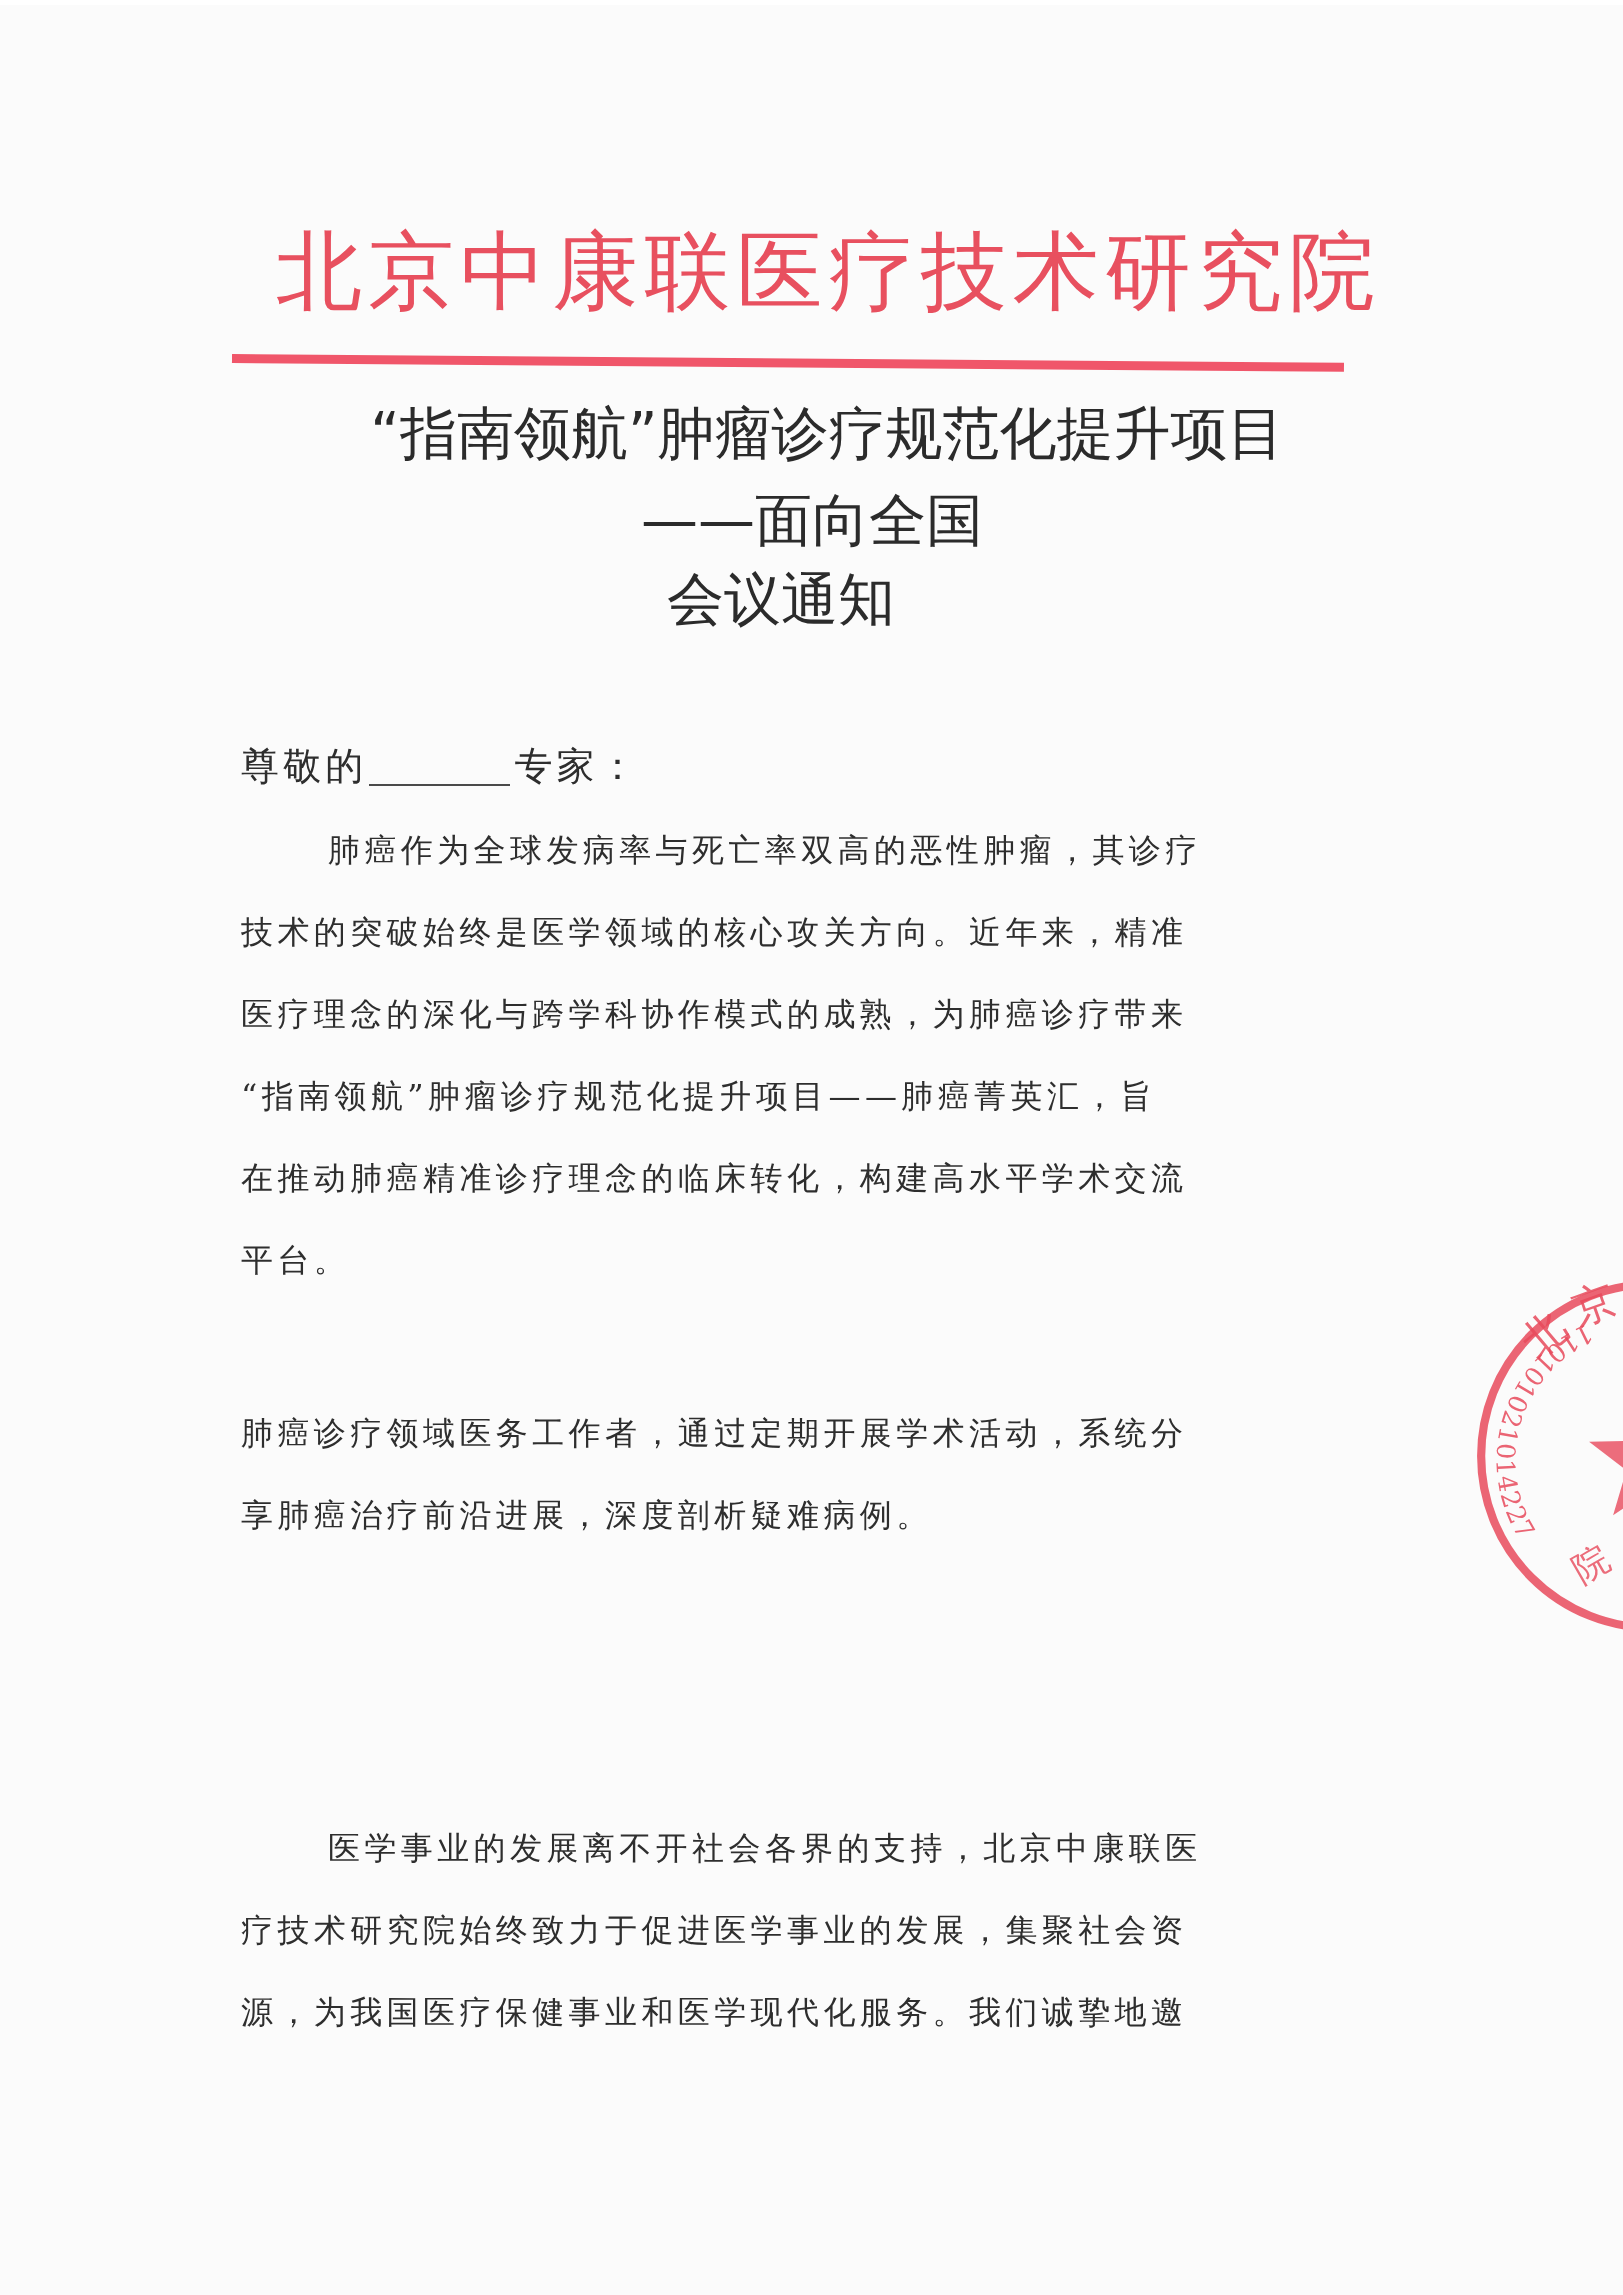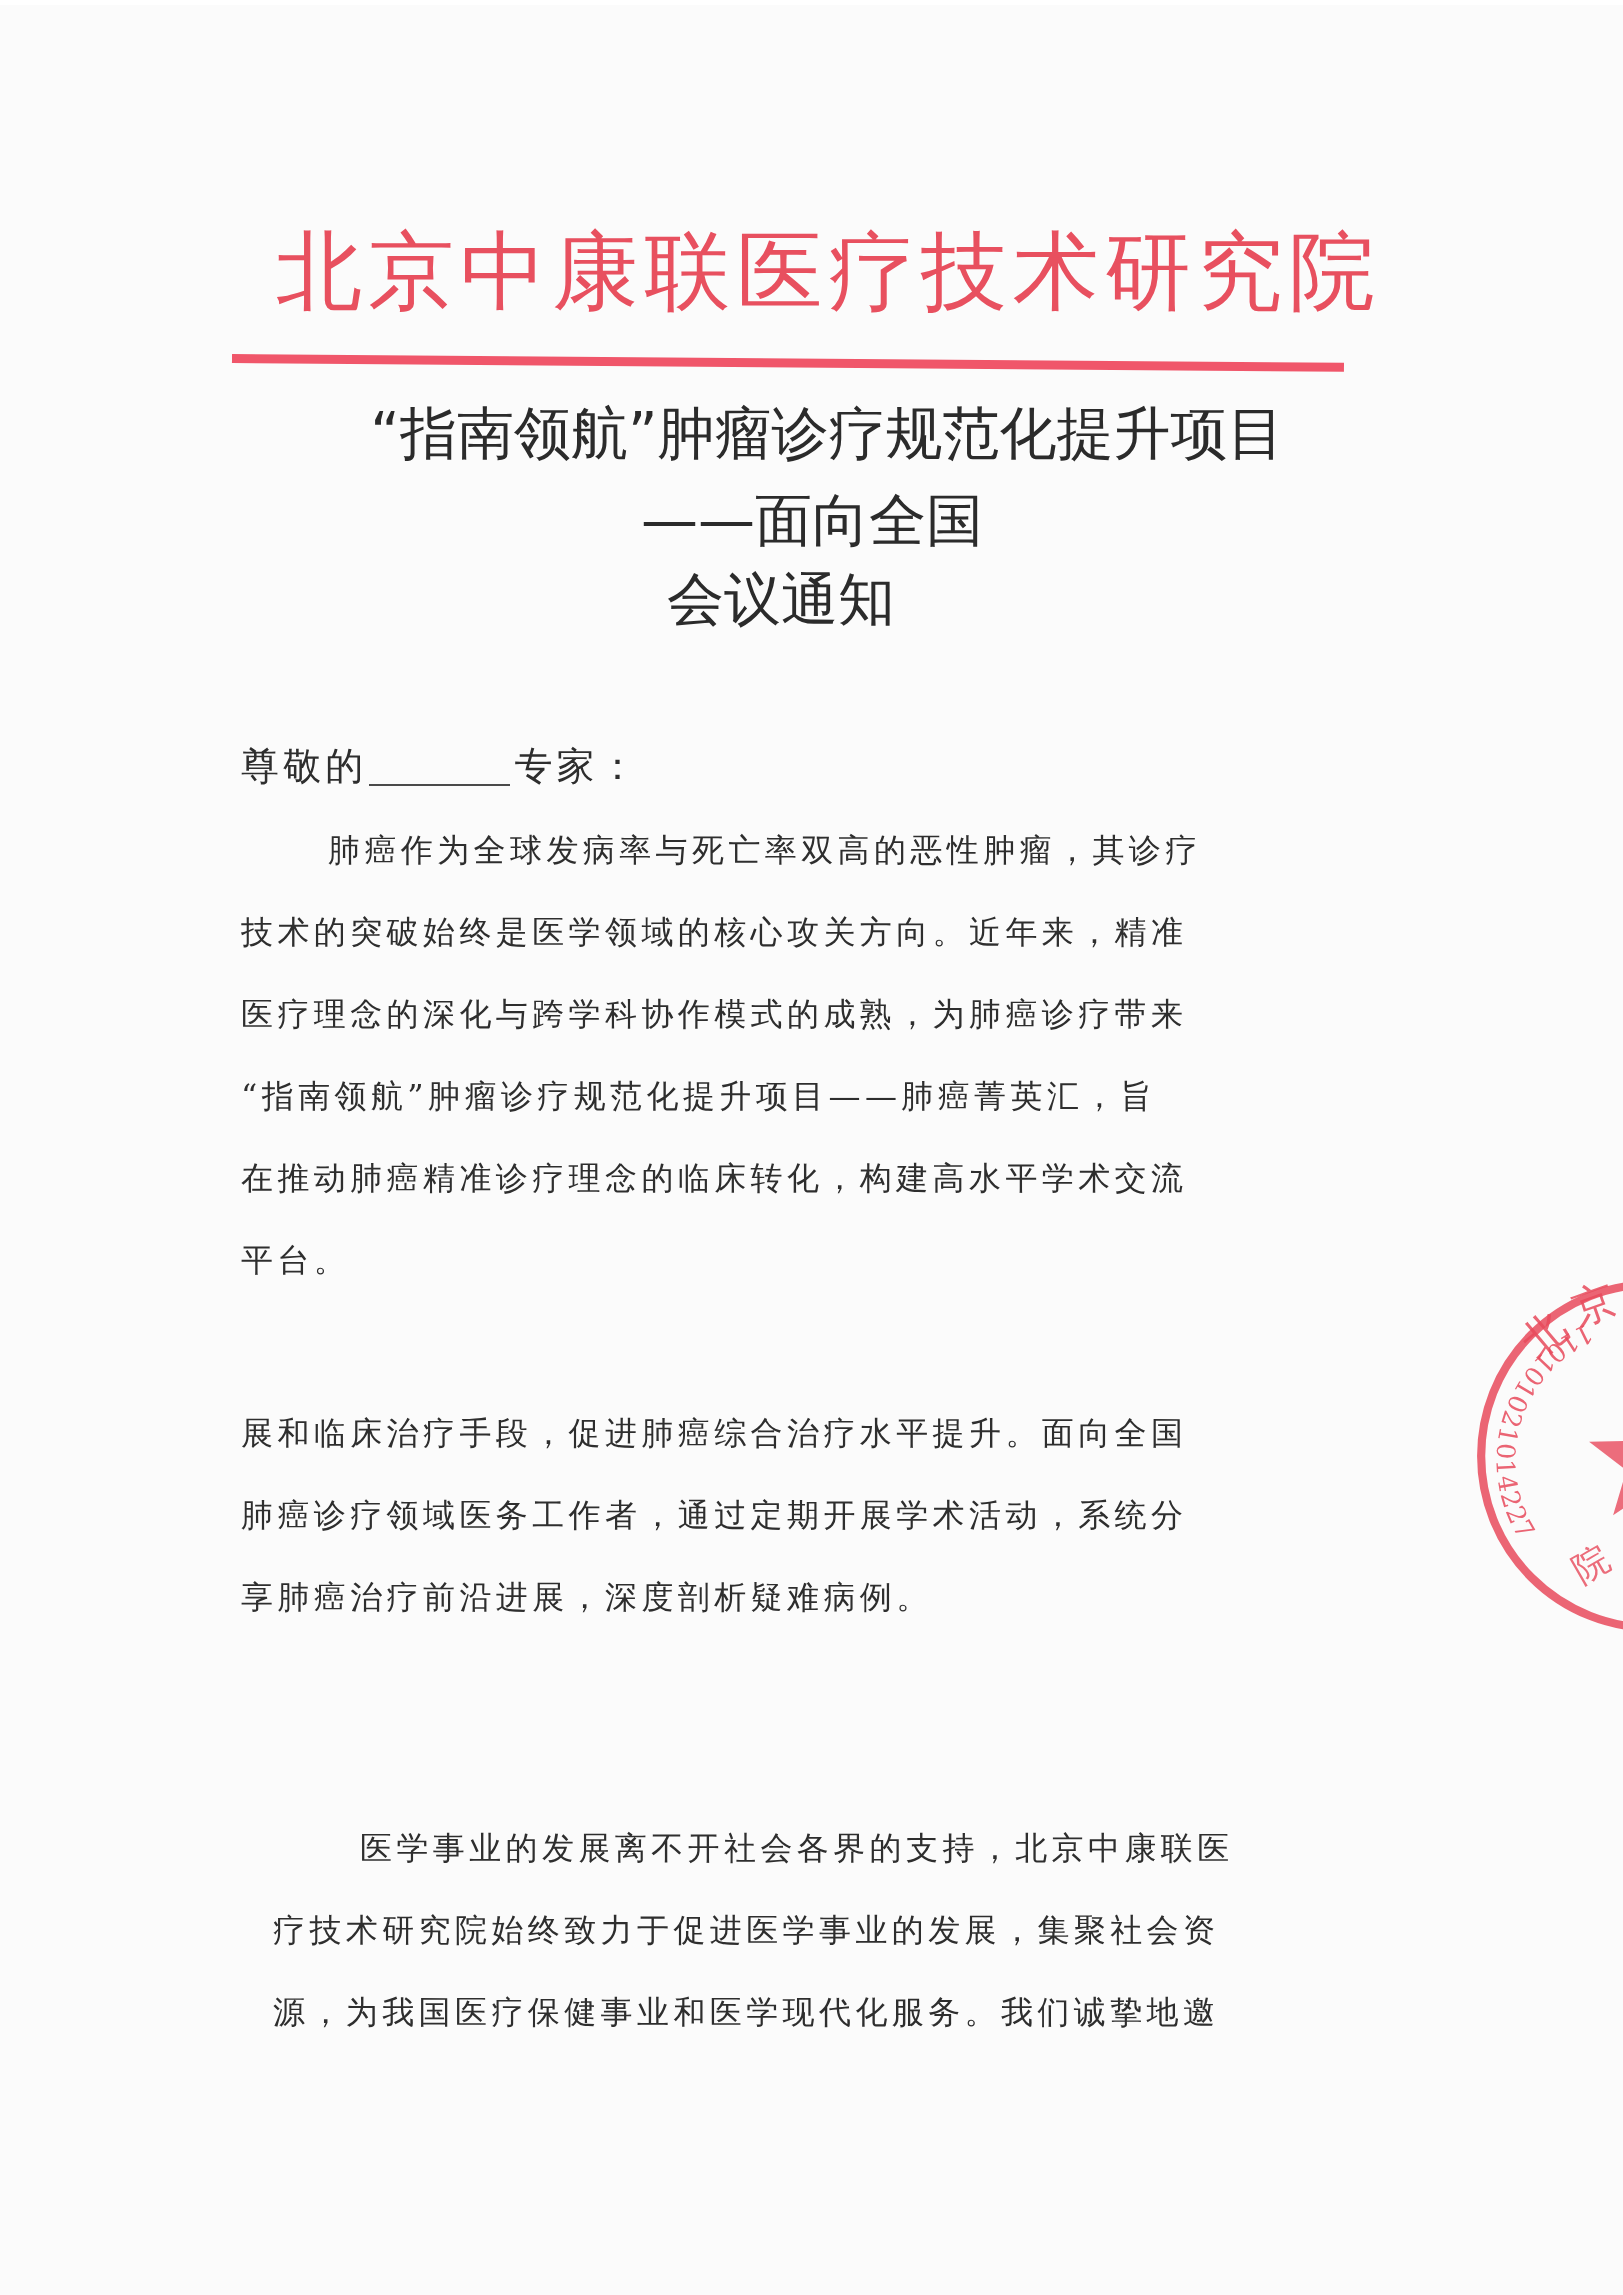--- a/index.html
+++ b/index.html
@@ -96,21 +96,21 @@
     margin: 0 4.1px 0 2px;
   }
   .line {
     display: block;
     white-space: nowrap;
     height: 82px;
   }
   .indent { padding-left: 87px; }
   .p1 { top: 809px; }
   .p2 { top: 1392px; }
-  .p3 { top: 1807px; margin-left: 32px; }
+  .p3 { top: 1807px; }
 
   .stamp {
     position: absolute;
     left: 1474px;
     top: 1277px;
     width: 358px;
     height: 358px;
     pointer-events: none;
   }
 </style>
@@ -135,21 +135,20 @@
   <div class="body-text p1">
     <span class="line indent">肺癌作为全球发病率与死亡率双高的恶性肿瘤，其诊疗</span>
     <span class="line">技术的突破始终是医学领域的核心攻关方向。近年来，精准</span>
     <span class="line">医疗理念的深化与跨学科协作模式的成熟，为肺癌诊疗带来</span>
     <span class="line">“指南领航”肿瘤诊疗规范化提升项目——肺癌菁英汇，旨</span>
     <span class="line">在推动肺癌精准诊疗理念的临床转化，构建高水平学术交流</span>
     <span class="line">平台。</span>
   </div>
 
   <div class="body-text p2">
-    <span class="line">展和临床治疗手段，促进肺癌综合治疗水平提升。面向全国</span>
     <span class="line">肺癌诊疗领域医务工作者，通过定期开展学术活动，系统分</span>
     <span class="line">享肺癌治疗前沿进展，深度剖析疑难病例。</span>
   </div>
 
   <div class="body-text p3">
     <span class="line indent">医学事业的发展离不开社会各界的支持，北京中康联医</span>
     <span class="line">疗技术研究院始终致力于促进医学事业的发展，集聚社会资</span>
     <span class="line">源，为我国医疗保健事业和医学现代化服务。我们诚挚地邀</span>
   </div>
 

